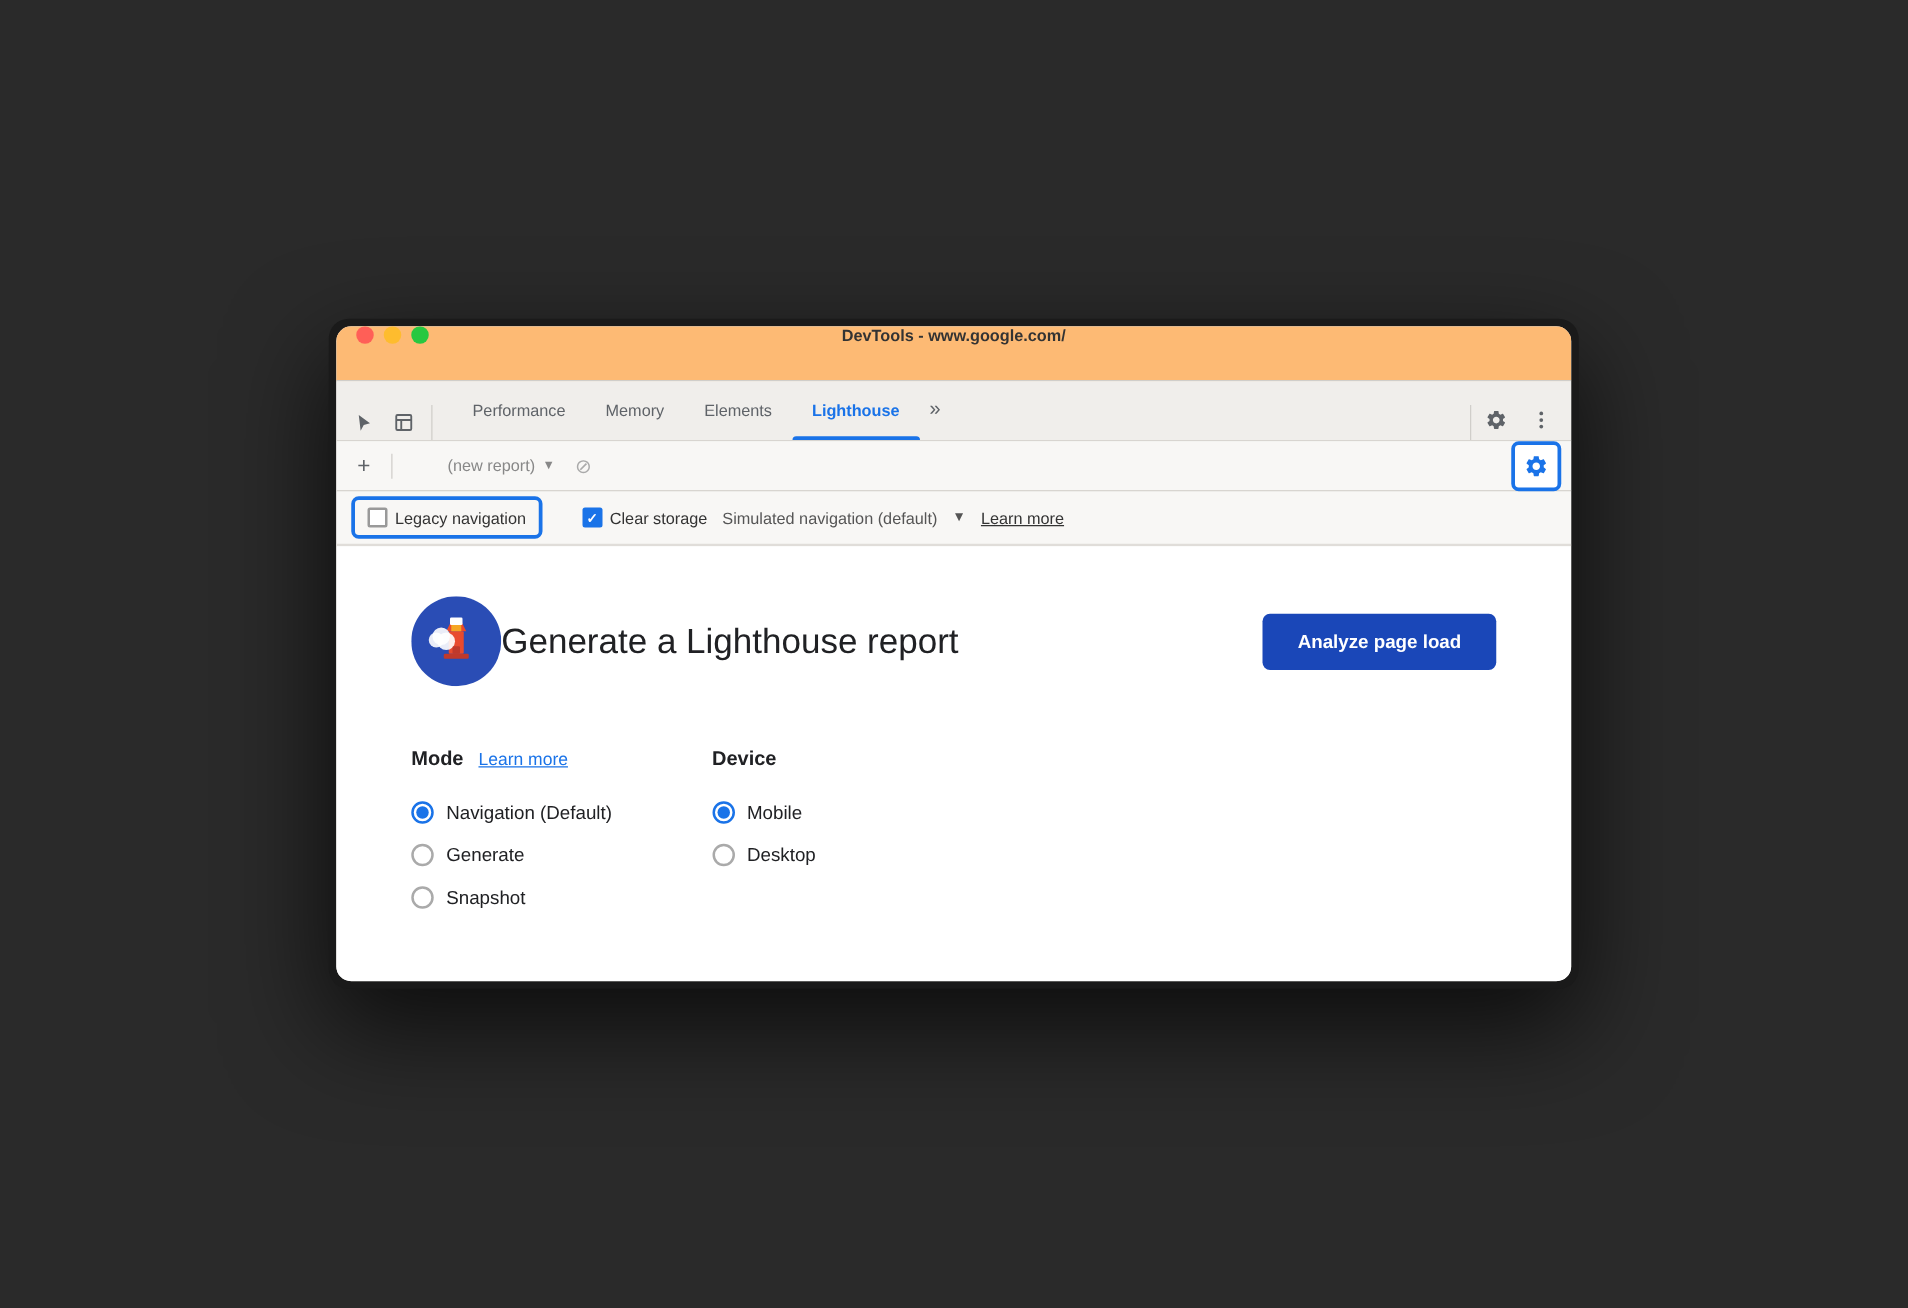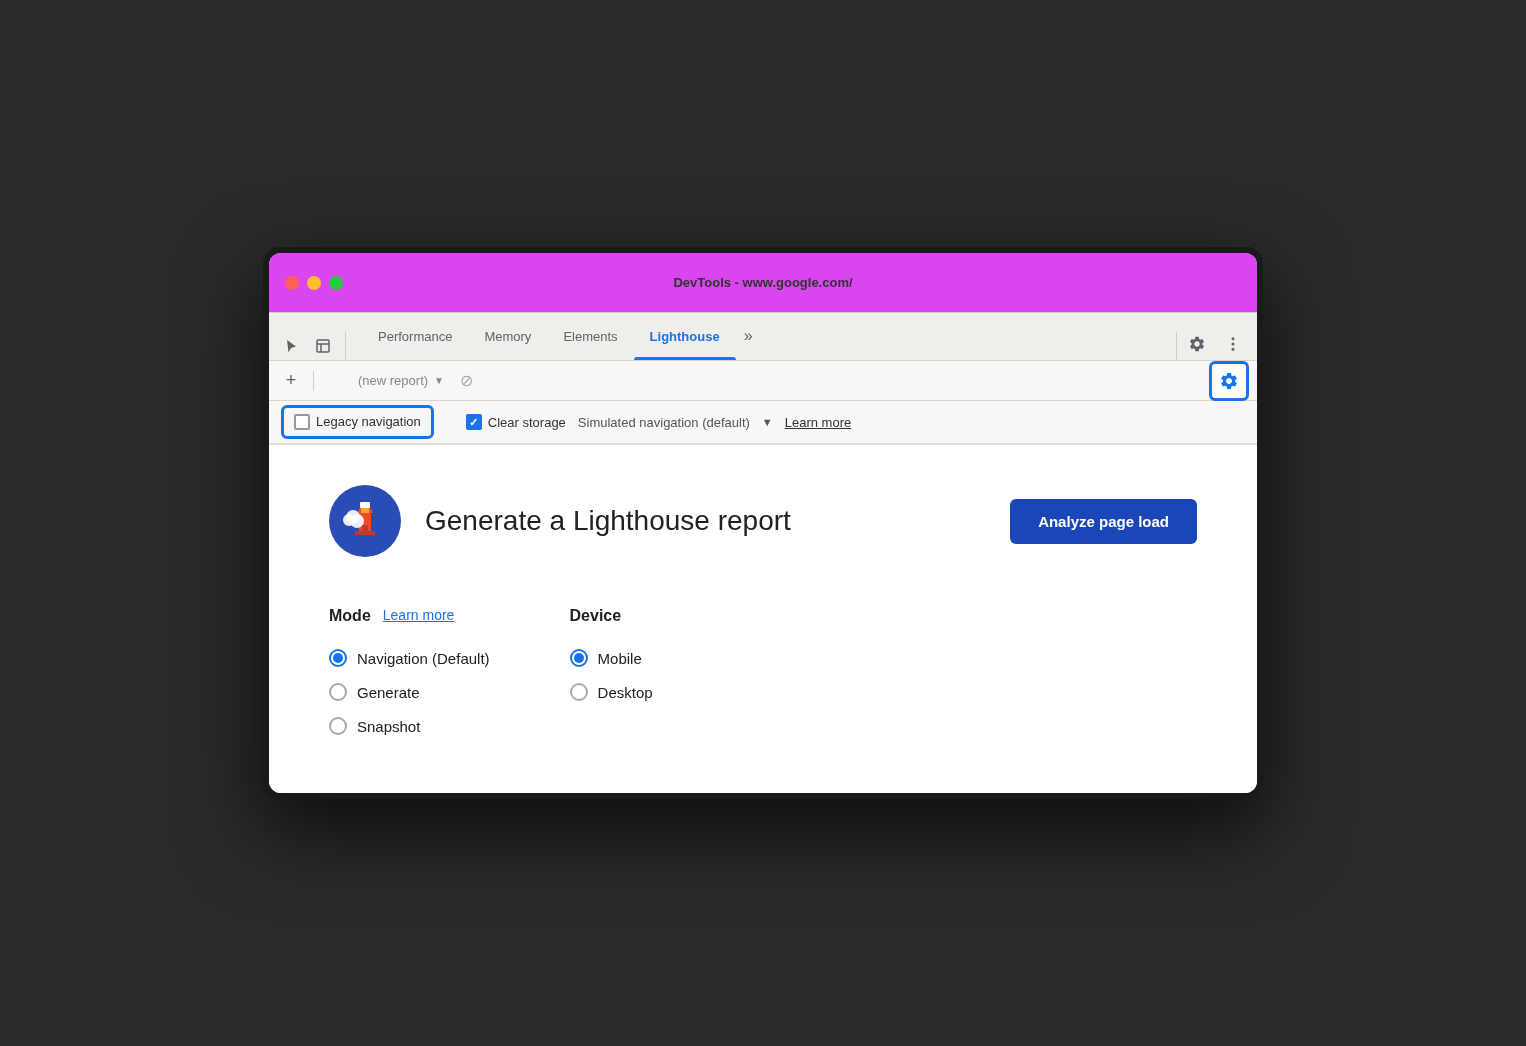--- a/index.html
+++ b/index.html
@@ -18,24 +18,23 @@
       box-shadow: 0 30px 80px rgba(0,0,0,0.7);
       width: 1000px;
     }
     .window {
       background: #f0eeeb;
       border-radius: 12px;
       overflow: hidden;
     }
     
     .title-bar {
-      background: #d946ef;
-      height: 60px;
-      display: flex;
-      align-items: center;
+      background: #fdba74;
+      height: 44px;
+      display: flex;
       justify-content: center;
       position: relative;
       border-bottom: 1px solid #d0ceca;
     }
     .traffic-lights {
       position: absolute;
       left: 16px;
       display: flex;
       gap: 8px;
     }
@@ -207,20 +206,21 @@
       background: #f8f7f5;
       height: 44px;
       display: flex;
       align-items: center;
       padding: 0 12px;
       border-bottom: 2px solid #e0ddd9;
       gap: 12px;
     }
     .legacy-nav-box {
       display: flex;
+      align-items: center;
       gap: 6px;
       padding: 6px 10px;
       border: 3px solid #1a73e8;
       border-radius: 6px;
       cursor: pointer;
     }
     .checkbox-empty {
       width: 16px;
       height: 16px;
       border: 2px solid #999;
@@ -259,21 +259,20 @@
       cursor: pointer;
     }
     
     .main-content {
       background: white;
       padding: 40px 60px 50px;
     }
     .report-header {
       display: flex;
       align-items: center;
-      gap: 24px;
       margin-bottom: 50px;
     }
     .lighthouse-logo {
       width: 72px;
       height: 72px;
       flex-shrink: 0;
     }
     .report-title {
       font-size: 28px;
       font-weight: 400;

